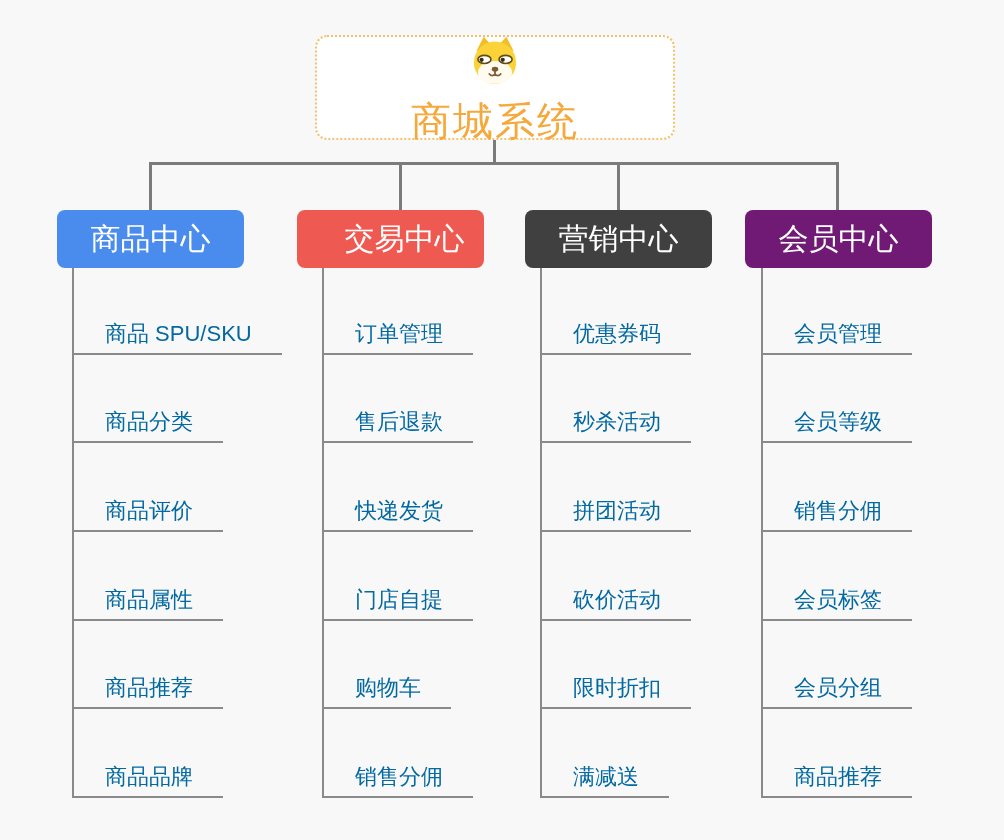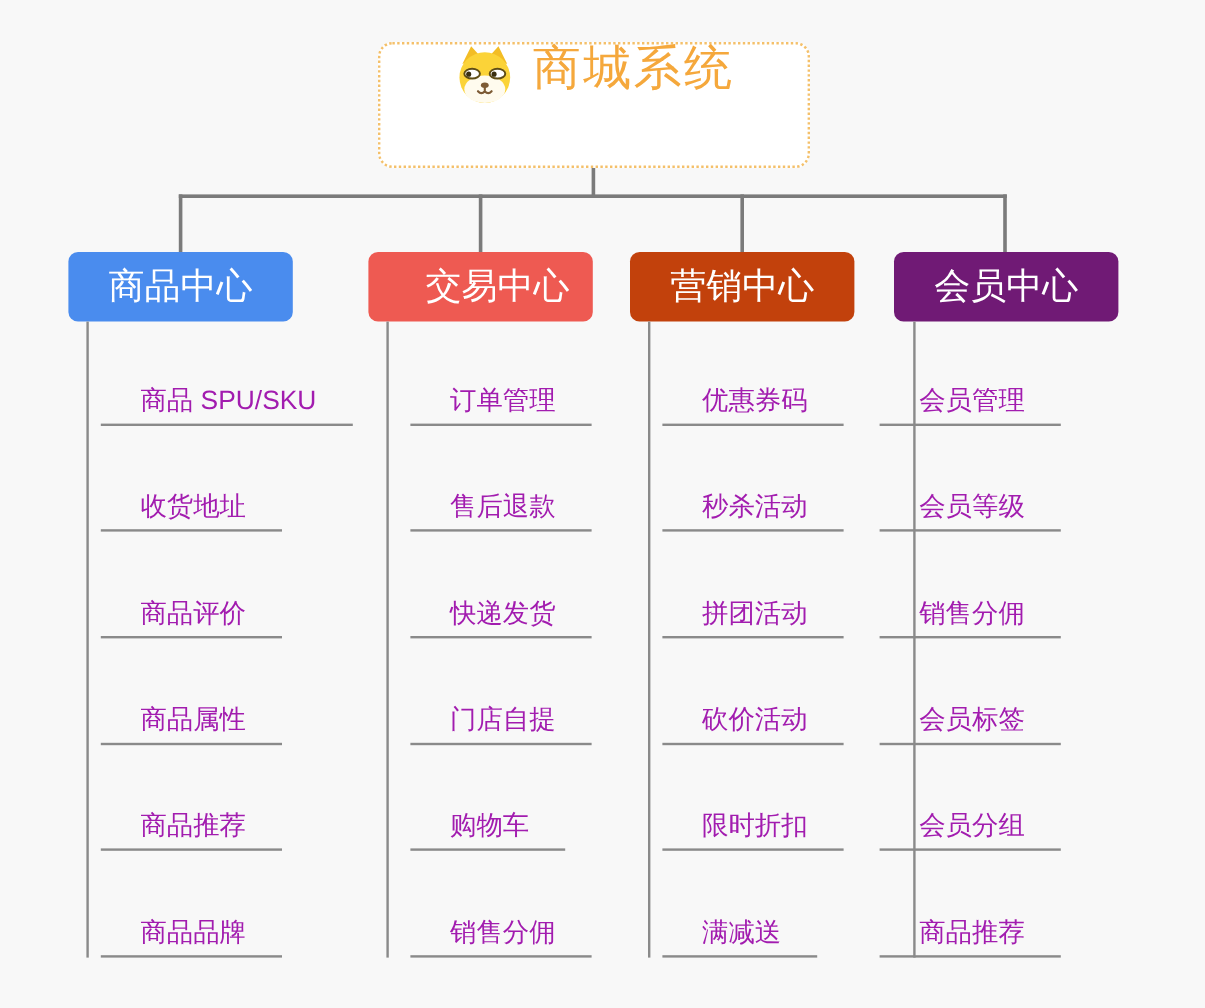--- a/index.html
+++ b/index.html
@@ -18,23 +18,24 @@
 
   
   .root-node {
     position: absolute;
     left: 315px; top: 35px;
     width: 360px; height: 105px;
     background: #ffffff;
     border: 2px dotted #f4c06a;
     border-radius: 12px;
     display: flex;
-    align-items: flex-start;
+    align-items: center;
     justify-content: center;
     gap: 14px;
+    flex-direction: column;
   }
   .root-title {
     font-size: 40px;
     color: #f5a83c;
     letter-spacing: 2px;
     line-height: 1;
     white-space: nowrap;
   }
   .root-icon { width: 52px; height: 52px; flex: 0 0 auto; }
 
@@ -55,53 +56,52 @@
     align-items: center;
     justify-content: center;
     text-align: right;
   }
   .branch-label {
     color: #ffffff;
     font-size: 30px;
     line-height: 1;
     white-space: nowrap;
   }
-  .b1 { left: 57px; } .b2 { left: 307px; padding-left: 28px; } .b3 { left: 525px; } .b4 { left: 745px; }
+  .b1 { left: 57px; } .b2 { left: 297px; padding-left: 28px; } .b3 { left: 525px; } .b4 { left: 745px; }
 
   
   .trunk {
     position: absolute;
     top: 268px;
     width: 2px; height: 530px;
     background: #8a8a8a;
   }
   .t1 { left: 72px; } .t2 { left: 322px; } .t3 { left: 540px; } .t4 { left: 761px; }
 
   
   .item-col {
     position: absolute;
     top: 266px;
     display: flex;
     flex-direction: column;
     align-items: flex-start;
     list-style: none;
   }
-  .c1 { left: 72px; } .c2 { left: 310px; padding-left: 20px; } .c3 { left: 540px; } .c4 { left: 721px; }
+  .c1 { left: 72px; } .c2 { left: 322px; } .c3 { left: 540px; } .c4 { left: 761px; }
   .item {
     height: 88.65px;
     width: max-content;
     display: flex;
     align-items: flex-end;
     padding: 0 30px 8px 33px;
     border-bottom: 2px solid #8a8a8a;
     font-size: 22px;
-    color: #a21caf;
+    color: #0369a1;
     line-height: 1;
     white-space: nowrap;
-    margin-left: 12px;
   }
 </style>
 </head>
 <body>
 
 <div class="canvas">
 
   <div class="root-node">
     <svg class="root-icon" viewBox="0 0 64 64" aria-hidden="true">
       <polygon points="9,20 18,2 28,13" fill="#f3bd25"></polygon>
@@ -124,35 +124,35 @@
   <div class="line drop d2"></div>
   <div class="line drop d3"></div>
   <div class="line drop d4"></div>
 
   <div class="branch-box b1" style="background-color: rgb(74, 140, 238);">
     <span class="branch-label">商品中心</span>
   </div>
   <div class="branch-box b2" style="background-color: rgb(238, 90, 82);">
     <span class="branch-label">交易中心</span>
   </div>
-  <div class="branch-box b3" style="background-color: #c2410c;">
+  <div class="branch-box b3" style="background-color: #404040;">
     <span class="branch-label">营销中心</span>
   </div>
   <div class="branch-box b4" style="background-color: #701a75;">
     <span class="branch-label">会员中心</span>
   </div>
 
   <div class="trunk t1"></div>
   <div class="trunk t2"></div>
   <div class="trunk t3"></div>
   <div class="trunk t4"></div>
 
   <ul class="item-col c1">
     <li class="item">商品 SPU/SKU</li>
-    <li class="item">收货地址</li>
+    <li class="item">商品分类</li>
     <li class="item">商品评价</li>
     <li class="item">商品属性</li>
     <li class="item">商品推荐</li>
     <li class="item">商品品牌</li>
   </ul>
 
   <ul class="item-col c2">
     <li class="item">订单管理</li>
     <li class="item">售后退款</li>
     <li class="item">快递发货</li>

